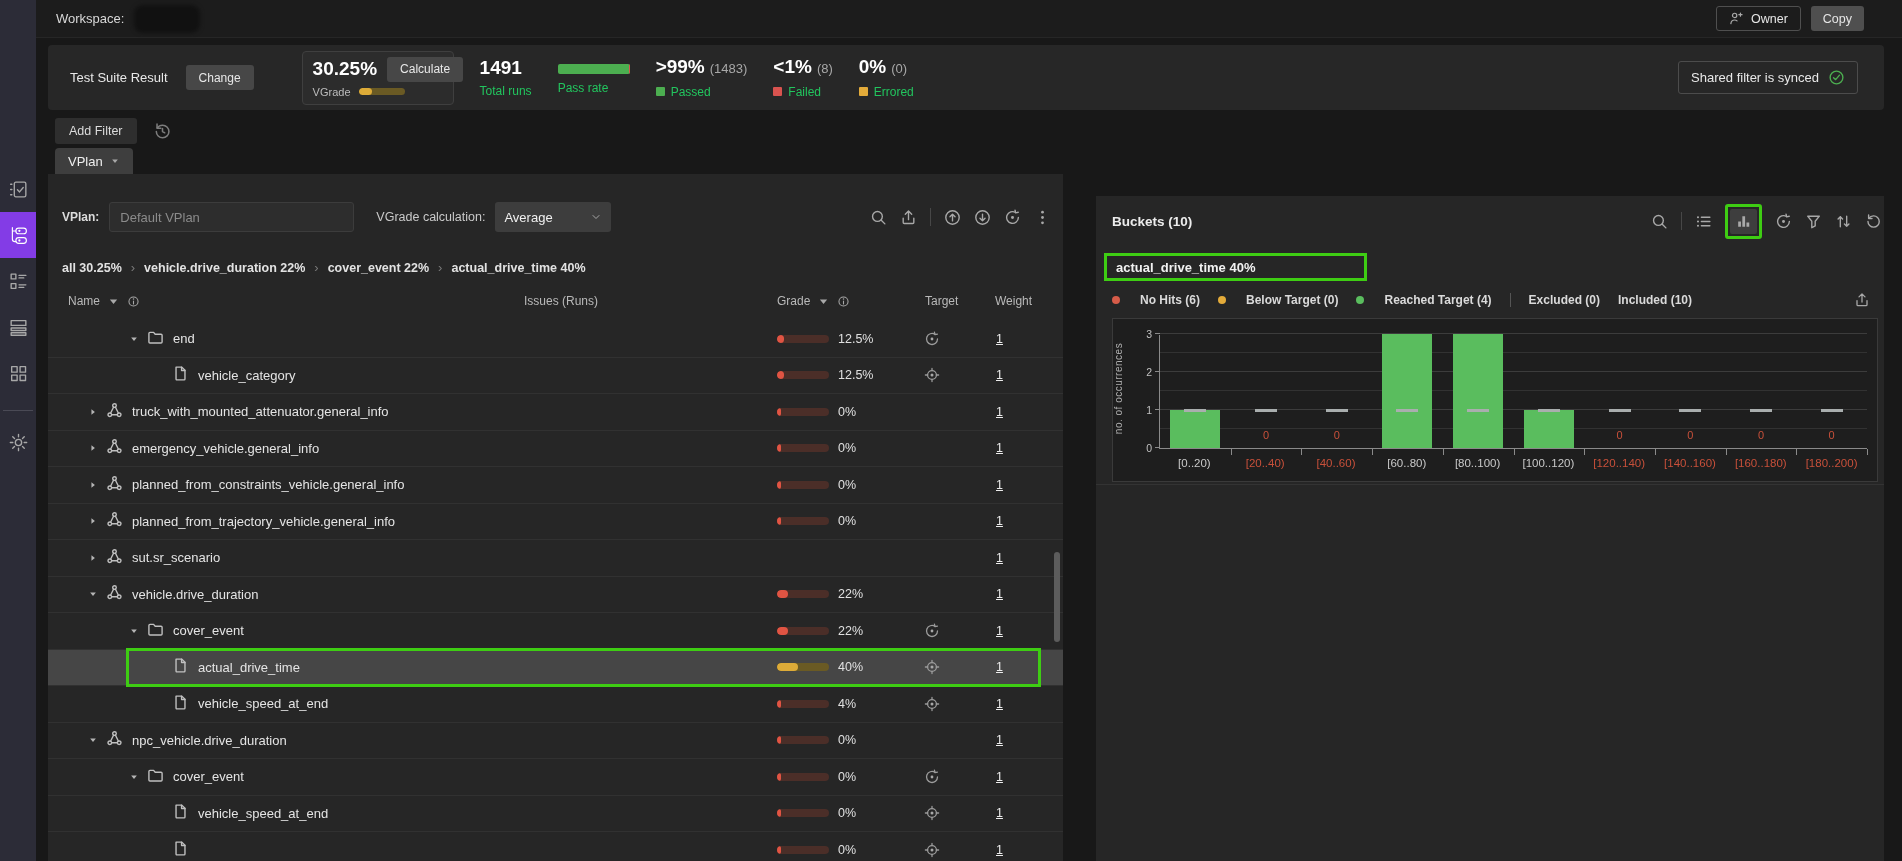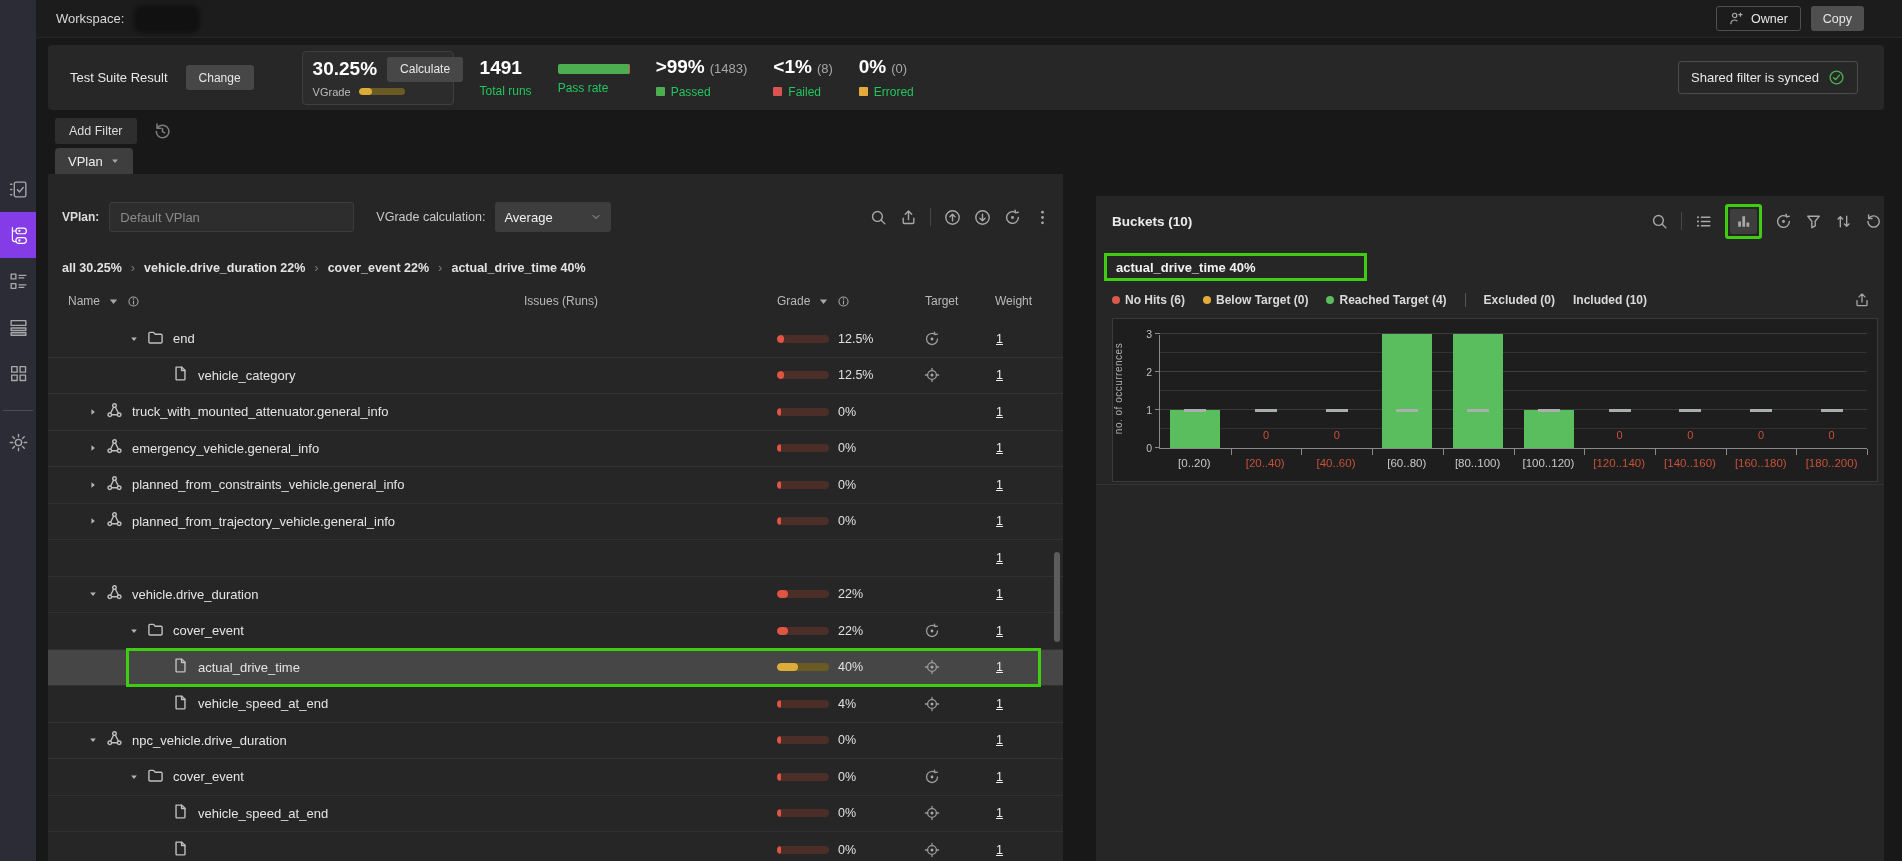--- a/index.html
+++ b/index.html
@@ -121,21 +121,21 @@
   .bp-title{font-size:13.5px;font-weight:bold;color:#ececec;}
   .bp-icons{margin-left:auto;display:flex;align-items:center;gap:13px;}
   .bp-icons svg{width:17px;height:17px;}
   .bp-icons .icn{cursor:pointer;}
   .hl-box{border:3px solid #3ecd13;border-radius:3px;padding:2px;display:inline-flex;}
   .hl-box .inner{width:27px;height:25px;background:#3e3e3e;border-radius:2px;display:flex;align-items:center;justify-content:center;}
   .bp-titlebox{position:absolute;left:8px;top:57px;width:263px;height:28px;border:3px solid #3ecd13;
     display:flex;align-items:center;padding:0 9px;font-size:13px;font-weight:bold;color:#f2f2f2;}
   .bp-legend{position:absolute;left:16px;right:14px;top:95px;height:18px;display:flex;align-items:center;
     gap:18px;font-size:12px;color:#dadada;}
-  .lg-item{display:flex;align-items:center;gap:5px;font-weight:bold;}
+  .lg-item{display:flex;align-items:center;gap:20px;font-weight:bold;}
   .lg-dot{width:8px;height:8px;border-radius:50%;display:inline-block;}
   .lg-sep{width:1px;height:14px;background:#555;}
   .lg-extra{font-weight:bold;color:#dadada;}
   .lg-export{margin-left:auto;cursor:pointer;}
   .lg-export svg{width:16px;height:16px;}
 
   .chart-card{position:absolute;left:16px;top:122px;width:766px;height:164px;background:#1e1e1e;
     border:1px solid #3a3a3a;}
   .ylab{position:absolute;left:-4px;top:12px;height:114px;width:20px;display:flex;align-items:center;justify-content:center;}
   .ylab span{transform:rotate(-90deg);white-space:nowrap;font-size:10px;color:#b0b0b0;letter-spacing:.5px;}
@@ -573,20 +573,38 @@
               </span></span>
             <span class="tname">planned_from_trajectory_vehicle.general_info</span>
           </span>
           <span class="gbar red">
             <i style="width:7%"></i>
           </span>
           <span class="gpct">0%</span>
           <a class="wlink">1</a>
         </div>
         <div class="trow lvl1">
+          <span class="cell-name">
+            <span class="exp">
+              <span class="icn">
+                <svg viewBox="0 0 16 16">
+                  <path class="f" d="M5.5 3.5v9L11 8z"></path>
+                </svg>
+              </span>
+            </span>
+            <span class="titem-icn"><span class="icn">
+                <svg viewBox="0 0 16 16">
+                  <circle cx="8" cy="3.4" r="1.7"></circle>
+                  <circle cx="3.6" cy="12" r="1.7"></circle>
+                  <circle cx="12.4" cy="12" r="1.7"></circle>
+                  <path d="M7.1 4.9 4.4 10.4M8.9 4.9l2.7 5.5M5.4 12h5.2"></path>
+                </svg>
+              </span></span>
+            <span class="tname">sut.sr_scenario</span>
+          </span>
           <a class="wlink">1</a>
         </div>
         <div class="trow lvl1">
           <span class="cell-name">
             <span class="exp">
               <span class="icn">
                 <svg viewBox="0 0 16 16">
                   <path class="f" d="M3.5 5.5h9L8 11z"></path>
                 </svg>
               </span>

